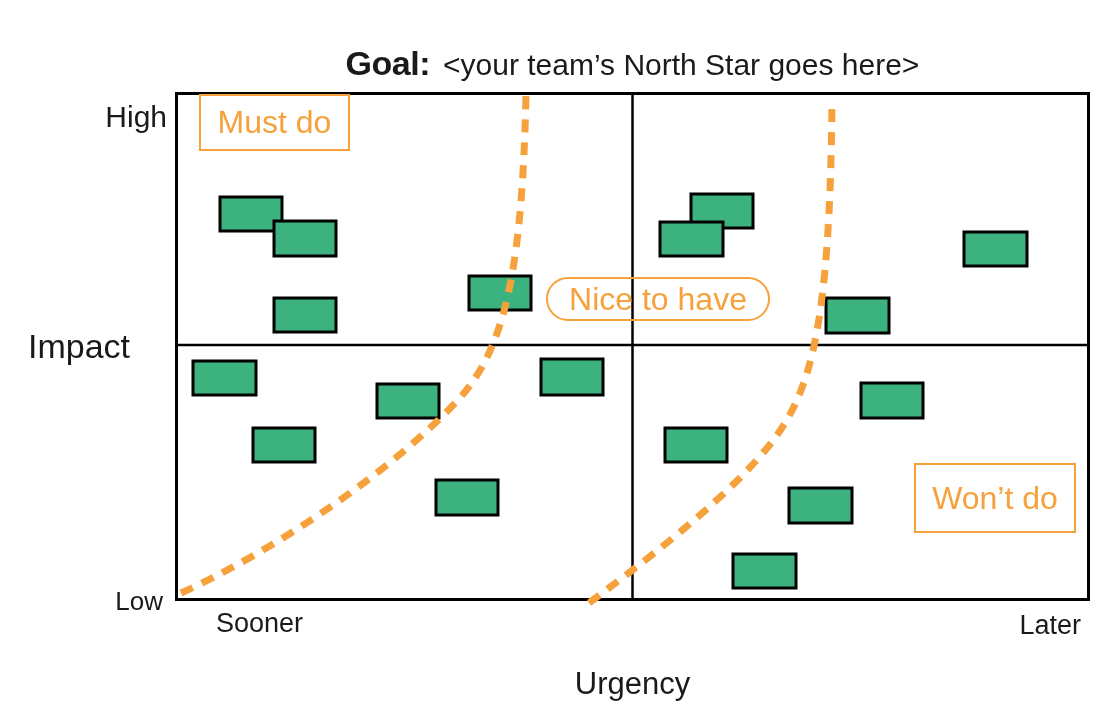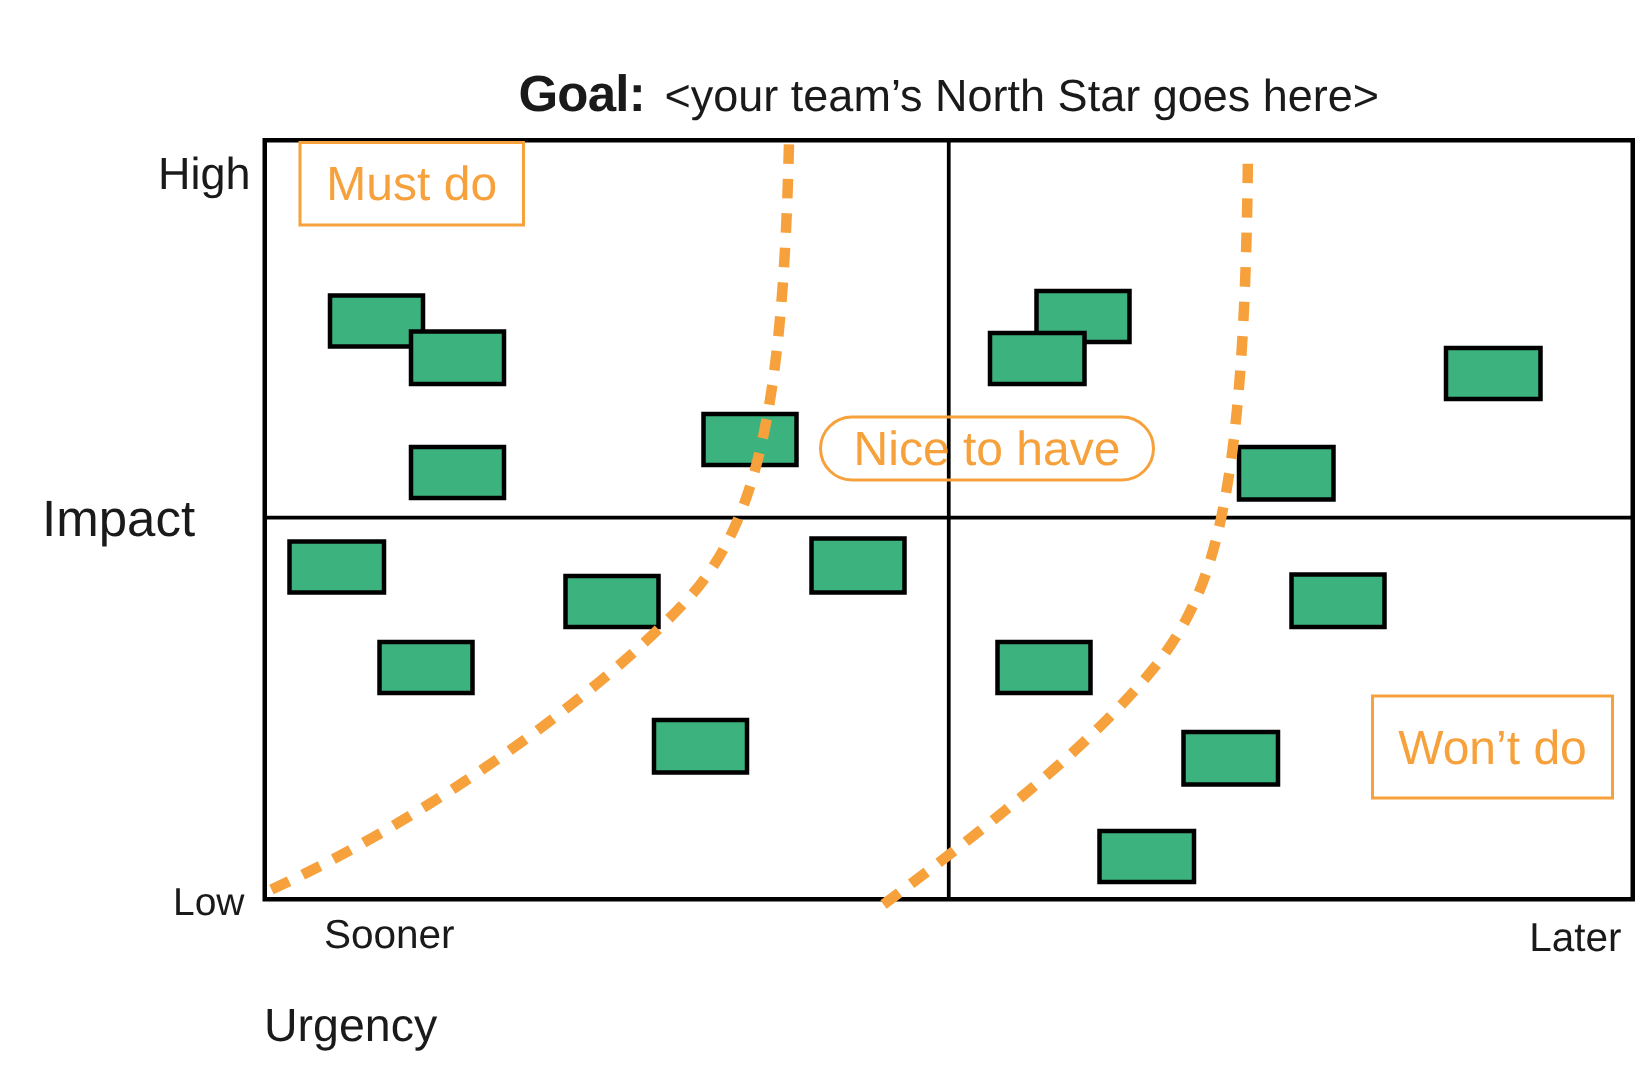--- a/index.html
+++ b/index.html
@@ -15,21 +15,21 @@
   }
   .title-goal{font-size:34px;font-weight:600;letter-spacing:-0.5px;}
   .title-sub{font-size:30px;font-weight:400;margin-top:48px;}
   
   .axis{position:absolute;white-space:nowrap;}
   .lab-high{right:929px;top:100px;font-size:30px;}
   .lab-low{right:933px;top:586px;font-size:26px;}
   .lab-impact{left:4px;top:327px;font-size:34px;margin-left:24px;}
   .lab-sooner{left:179px;top:608px;font-size:27px;margin-left:37px;}
   .lab-later{right:15px;top:610px;font-size:27px;}
-  .lab-urgency{left:176px;top:666px;width:913px;text-align:left;font-size:31px;}
+  .lab-urgency{left:176px;top:666px;width:913px;text-align:center;font-size:31px;}
   
   .q-label{
     position:absolute;box-sizing:border-box;border:2px solid var(--orange,#F6A13B);
     color:var(--orange,#F6A13B);font-size:32px;
     display:flex;align-items:center;justify-content:center;background:transparent;
   }
   .q-must{left:199px;top:94px;width:151px;height:57px;}
   .q-nice{left:546px;top:277px;width:224px;height:44px;border-radius:25px;}
   .q-wont{left:914px;top:463px;width:162px;height:70px;}
   

